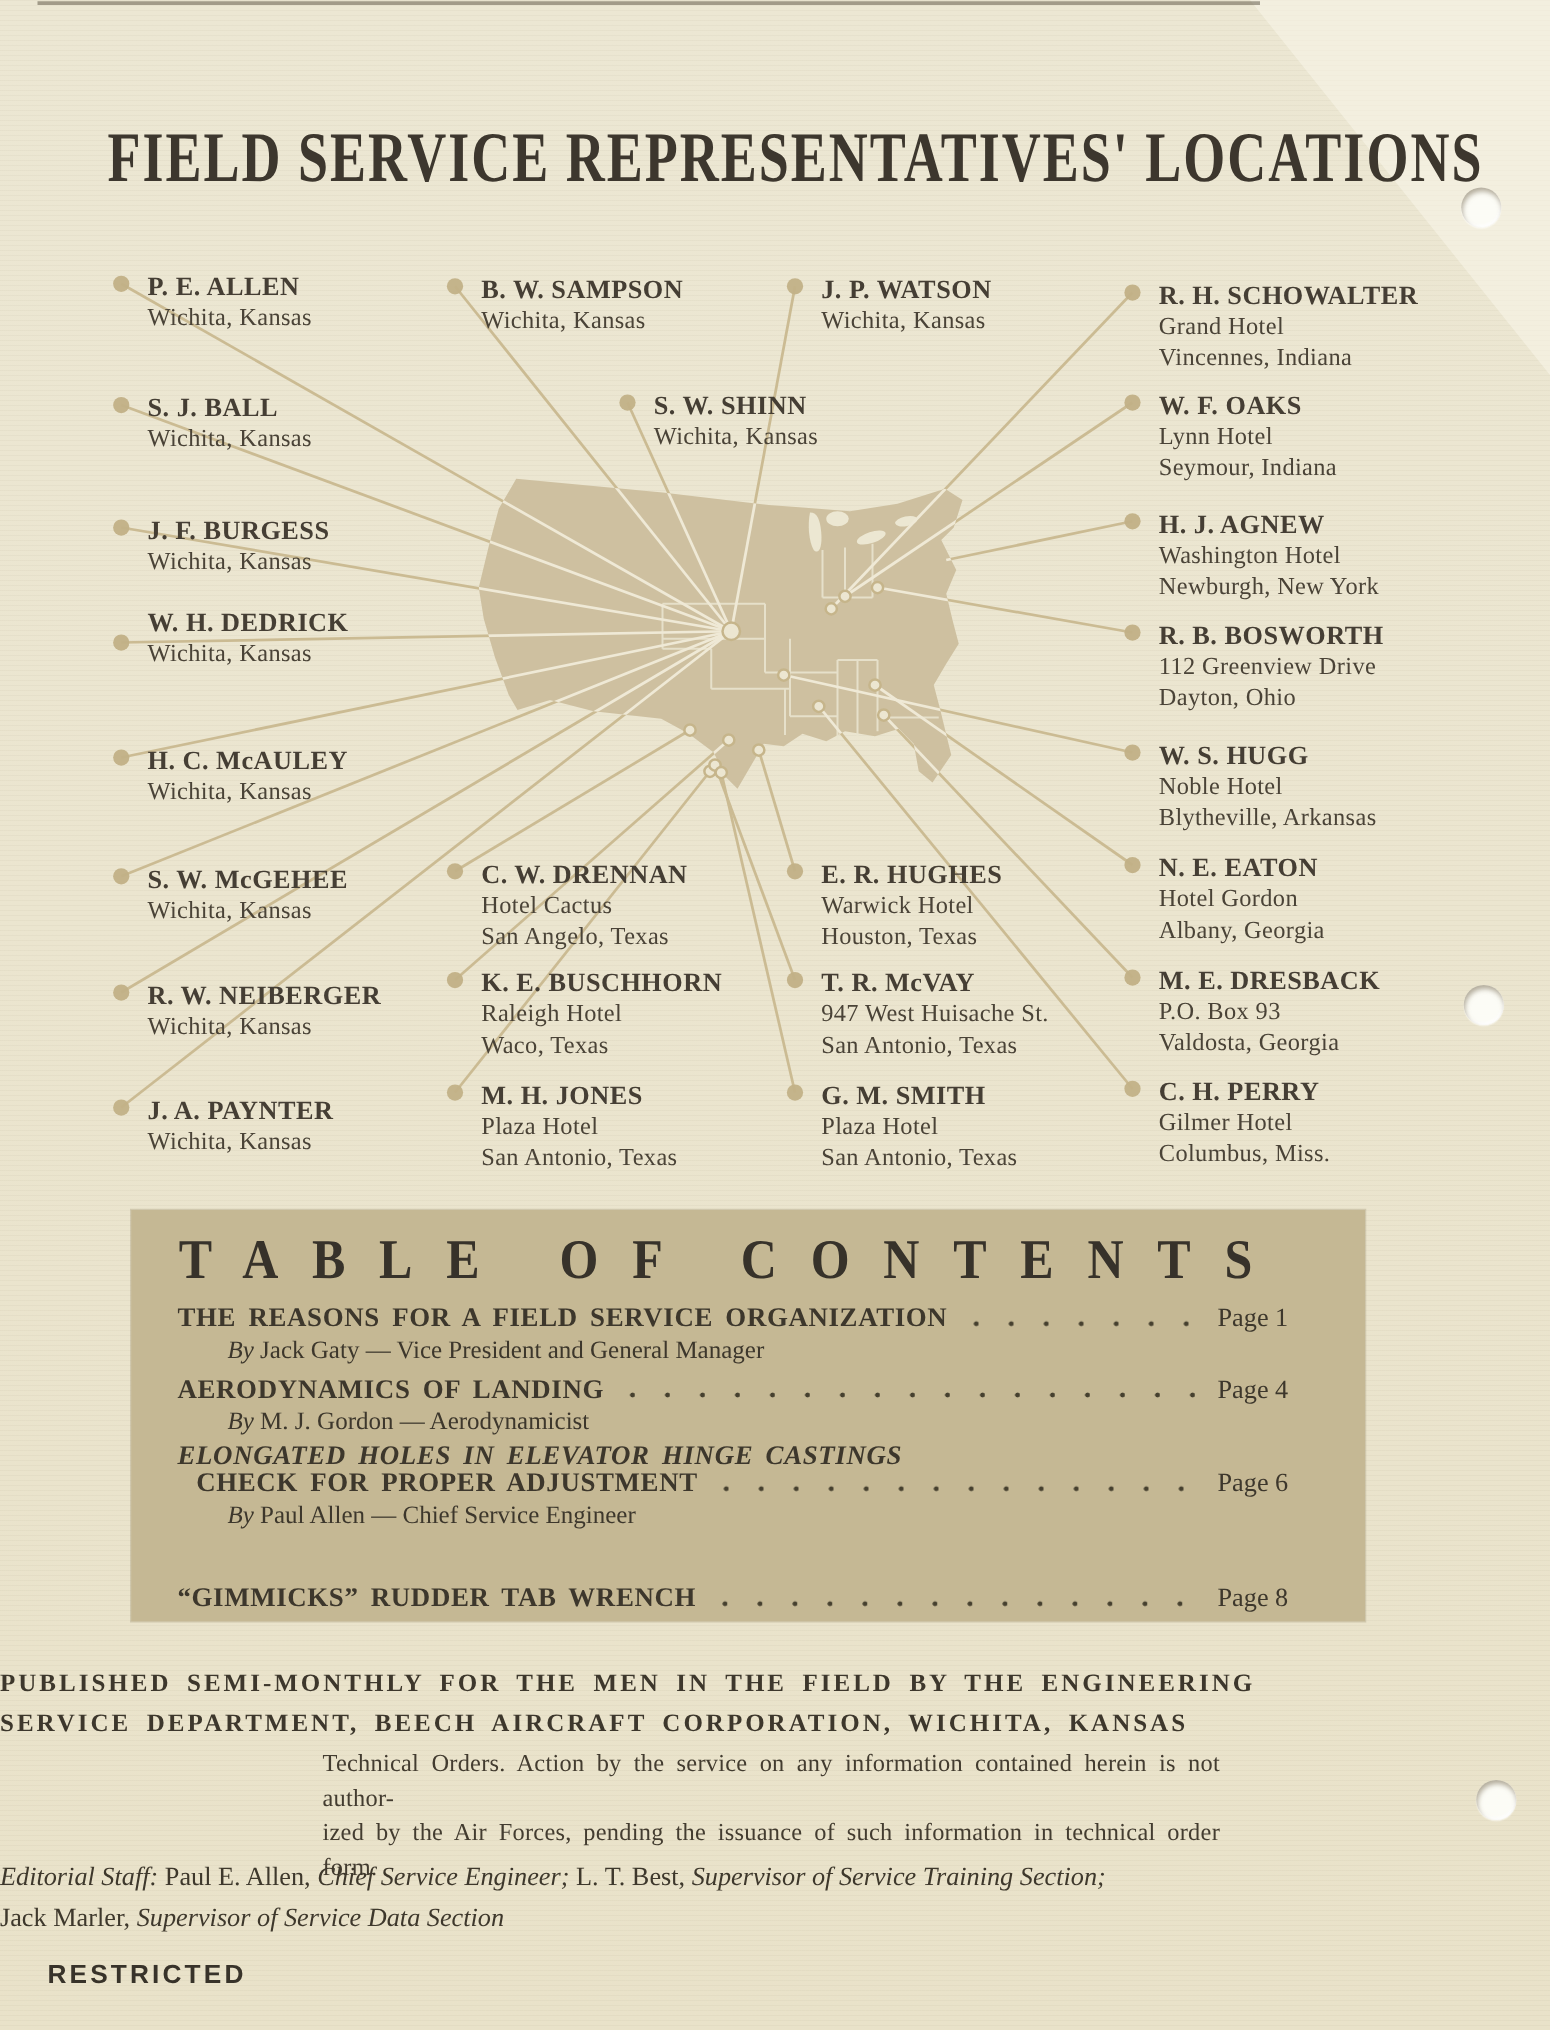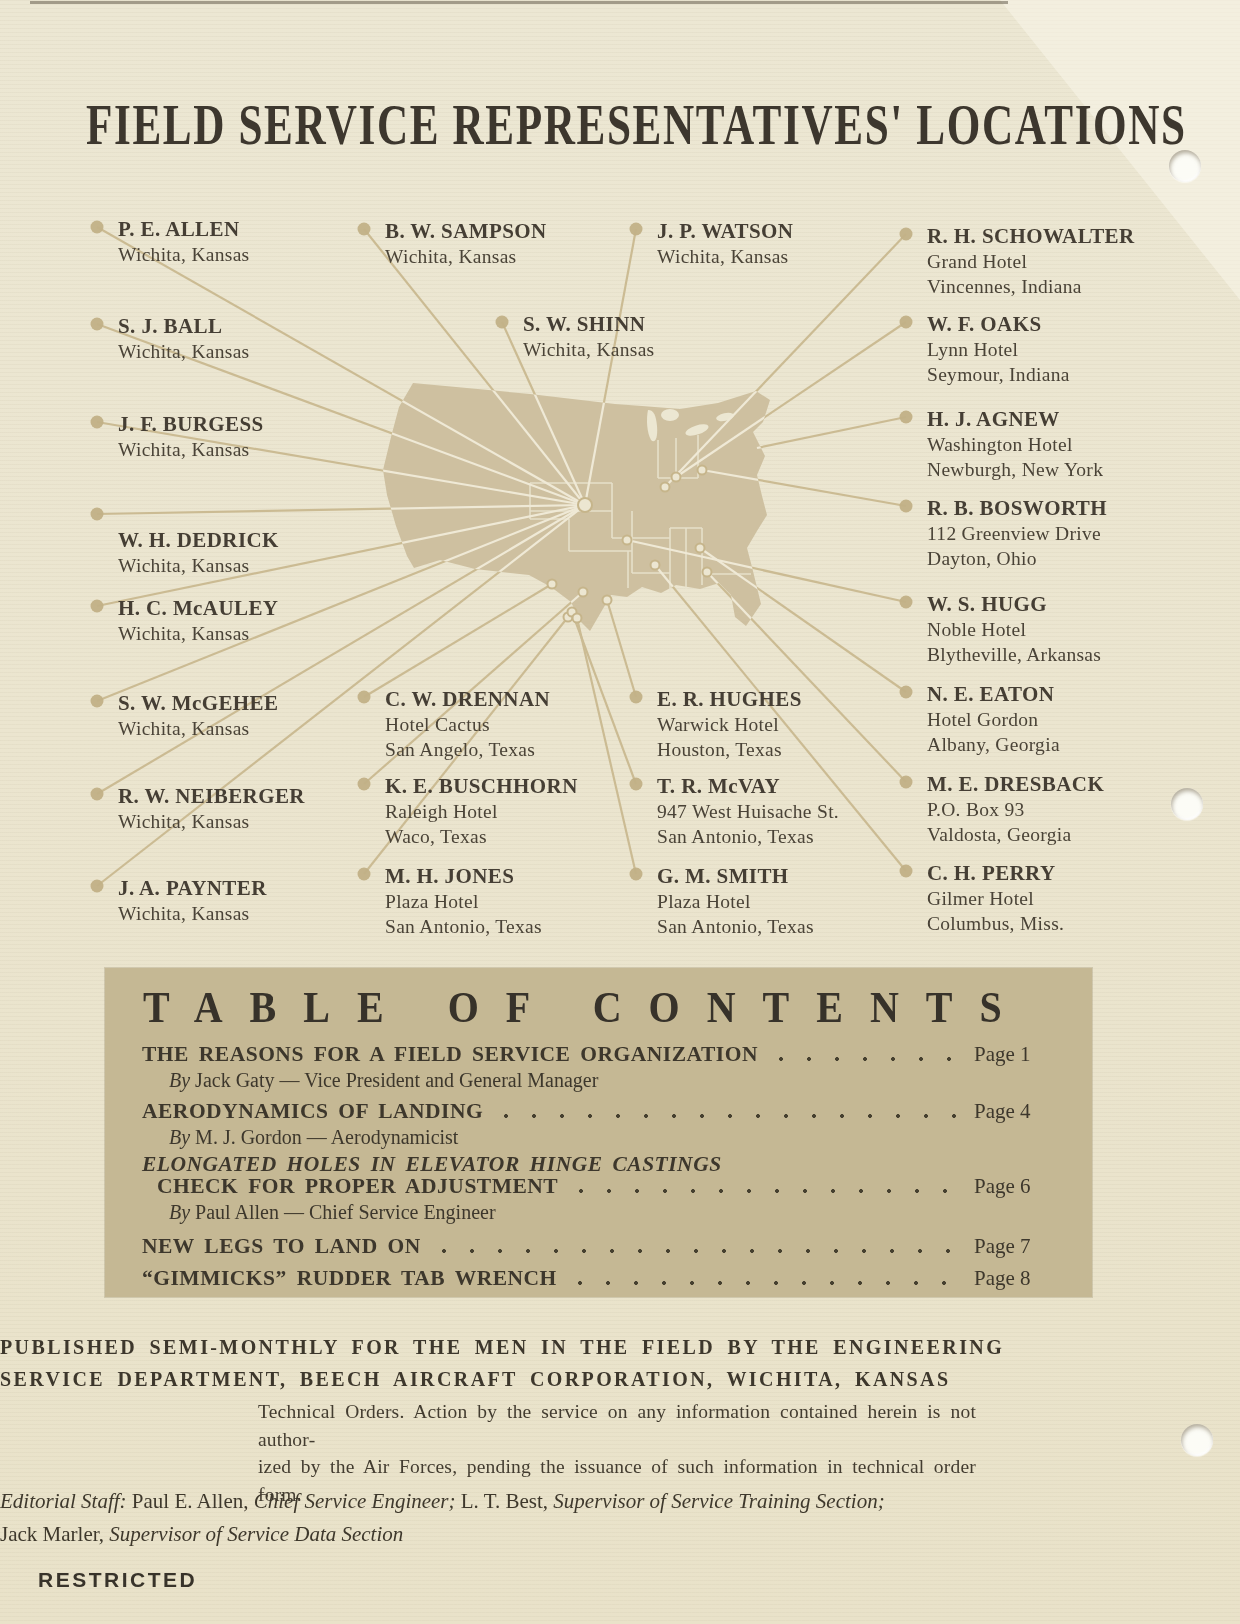--- a/index.html
+++ b/index.html
@@ -40,21 +40,21 @@
     color:#37322a;letter-spacing:27px;white-space:nowrap;
     transform:scale(1,1.12);transform-origin:0 0;
   }
   .toc-row{position:absolute;left:37px;right:44px;display:flex;align-items:baseline;}
   .toc-title{font:700 21.5px/25px "Liberation Serif", serif;color:#3d372c;letter-spacing:.5px;word-spacing:4px;flex:none;}
   .toc-title.solo{position:absolute;left:37px;font-style:italic;}
   .leader{flex:1;height:8px;align-self:flex-end;margin:0 14px 4px 20px;
     background-image:radial-gradient(circle at 3px 4px,#46402f 1.7px,rgba(0,0,0,0) 2.2px);
     background-size:28px 8px;background-repeat:repeat-x;}
   .toc-page{font:400 21px/25px "Liberation Serif", serif;color:#3d372c;width:74px;flex:none;}
-  .toc-by{position:absolute;left:64px;font:400 20px/24px "Liberation Serif", serif;color:#3d372c;white-space:nowrap;}
+  .toc-by{position:absolute;left:77px;font:400 20px/24px "Liberation Serif", serif;color:#3d372c;white-space:nowrap;}
   .it{font-style:italic;}
   .pub-line{position:absolute;left:0;width:1204px;
     font:700 20px/26px "Liberation Serif", serif;color:#3d372c;letter-spacing:2.4px;word-spacing:5px;}
   .notice{position:absolute;left:258px;top:1398px;width:718px;}
   .notice-line{font:400 19.5px/27.5px "Liberation Serif", serif;color:#433c30;
     text-align:justify;text-align-last:justify;letter-spacing:.2px;word-spacing:2px;}
   .ed-line{position:absolute;left:0;width:1240px;text-align:left;
     font:400 21px/26px "Liberation Serif", serif;color:#3e382c;}
   .restricted{position:absolute;left:38px;top:1568px;
     font:700 21px/24px "Liberation Sans", sans-serif;color:#38332a;letter-spacing:2.5px;}
@@ -204,21 +204,21 @@
       <div class="rep-line">Wichita, Kansas</div>
     </div>
   <div class="rep" style="left:118px;top:313px">
       <div class="rep-name">S. J. BALL</div>
       <div class="rep-line">Wichita, Kansas</div>
     </div>
   <div class="rep" style="left:118px;top:411px">
       <div class="rep-name">J. F. BURGESS</div>
       <div class="rep-line">Wichita, Kansas</div>
     </div>
-  <div class="rep" style="left:118px;top:527px">
+  <div class="rep" style="left:118px;top:485px">
       <div class="rep-name">W. H. DEDRICK</div>
       <div class="rep-line">Wichita, Kansas</div>
     </div>
   <div class="rep" style="left:118px;top:595px">
       <div class="rep-name">H. C. McAULEY</div>
       <div class="rep-line">Wichita, Kansas</div>
     </div>
   <div class="rep" style="left:118px;top:690px">
       <div class="rep-name">S. W. McGEHEE</div>
       <div class="rep-line">Wichita, Kansas</div>
@@ -332,25 +332,20 @@
     <div class="toc-by" style="top:157px"><span class="it">By</span><span> M. J. Gordon — Aerodynamicist</span></div>
 
     <div class="toc-title solo" style="top:184px">ELONGATED HOLES IN ELEVATOR HINGE CASTINGS</div>
     <div class="toc-row" style="top:206px;left:52px">
       <span class="toc-title">CHECK FOR PROPER ADJUSTMENT</span>
       <span class="leader"></span>
       <span class="toc-page">Page 6</span>
     </div>
     <div class="toc-by" style="top:232px"><span class="it">By</span><span> Paul Allen — Chief Service Engineer</span></div>
 
-    <div class="toc-row" style="top:266px">
-      <span class="toc-title">NEW LEGS TO LAND ON</span>
-      <span class="leader"></span>
-      <span class="toc-page">Page 7</span>
-    </div>
 
     <div class="toc-row" style="top:298px">
       <span class="toc-title">“GIMMICKS” RUDDER TAB WRENCH</span>
       <span class="leader"></span>
       <span class="toc-page">Page 8</span>
     </div>
   </div>
 
   <div class="pub-line" style="top:1334px">PUBLISHED SEMI-MONTHLY FOR THE MEN IN THE FIELD BY THE ENGINEERING</div>
   <div class="pub-line" style="top:1366px">SERVICE DEPARTMENT, BEECH AIRCRAFT CORPORATION, WICHITA, KANSAS</div>

